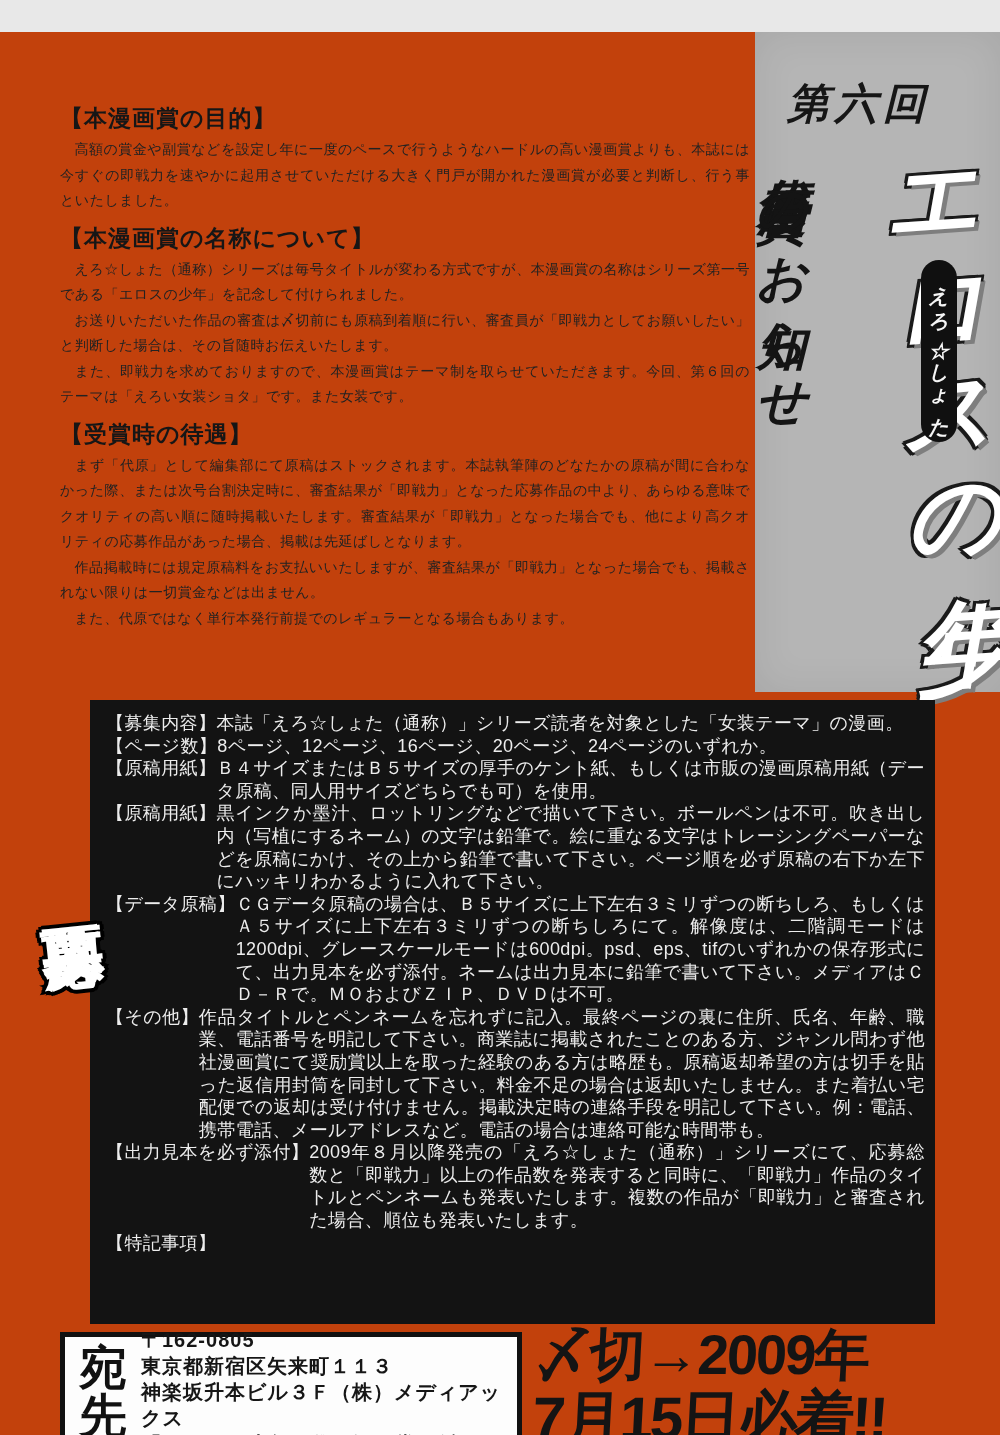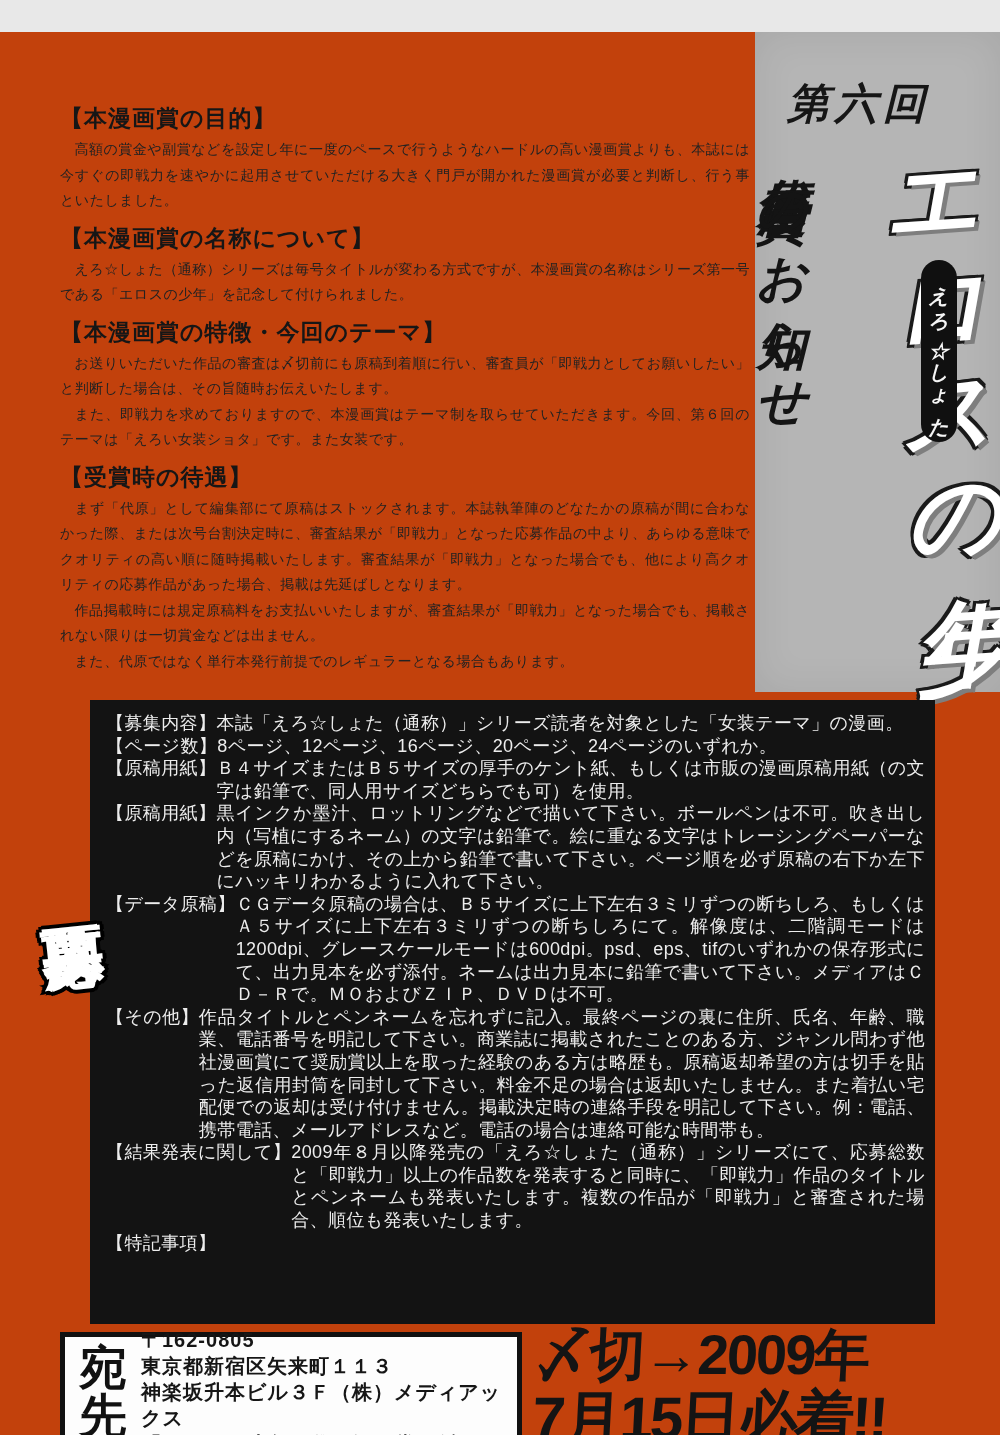--- a/index.html
+++ b/index.html
@@ -86,21 +86,20 @@
   <div class="intro">
     <div class="sec">
       <h2>【本漫画賞の目的】</h2>
       <p>　高額の賞金や副賞などを設定し年に一度のペースで行うようなハードルの高い漫画賞よりも、本誌には今すぐの即戦力を速やかに起用させていただける大きく門戸が開かれた漫画賞が必要と判断し、行う事といたしました。</p>
     </div>
     <div class="sec">
       <h2>【本漫画賞の名称について】</h2>
       <p>　えろ☆しょた（通称）シリーズは毎号タイトルが変わる方式ですが、本漫画賞の名称はシリーズ第一号である「エロスの少年」を記念して付けられました。</p>
     </div>
     <div class="sec">
-      <h2>【本漫画賞の特徴・今回のテーマ】</h2>
       <p>　お送りいただいた作品の審査は〆切前にも原稿到着順に行い、審査員が「即戦力としてお願いしたい」と判断した場合は、その旨随時お伝えいたします。
 　また、即戦力を求めておりますので、本漫画賞はテーマ制を取らせていただきます。今回、第６回のテーマは「えろい女装ショタ」です。また女装です。</p>
     </div>
     <div class="sec">
       <h2>【受賞時の待遇】</h2>
       <p>　まず「代原」として編集部にて原稿はストックされます。本誌執筆陣のどなたかの原稿が間に合わなかった際、または次号台割決定時に、審査結果が「即戦力」となった応募作品の中より、あらゆる意味でクオリティの高い順に随時掲載いたします。審査結果が「即戦力」となった場合でも、他により高クオリティの応募作品があった場合、掲載は先延ばしとなります。
 　作品掲載時には規定原稿料をお支払いいたしますが、審査結果が「即戦力」となった場合でも、掲載されない限りは一切賞金などは出ません。
 　また、代原ではなく単行本発行前提でのレギュラーとなる場合もあります。</p>
     </div>
   </div>
@@ -116,36 +115,36 @@
     <div class="g-row">
       <span class="g-label">【募集内容】</span>
       <span class="g-text">本誌「えろ☆しょた（通称）」シリーズ読者を対象とした「女装テーマ」の漫画。</span>
     </div>
     <div class="g-row">
       <span class="g-label">【ページ数】</span>
       <span class="g-text">8ページ、12ページ、16ページ、20ページ、24ページのいずれか。</span>
     </div>
     <div class="g-row">
       <span class="g-label">【原稿用紙】</span>
-      <span class="g-text">Ｂ４サイズまたはＢ５サイズの厚手のケント紙、もしくは市販の漫画原稿用紙（の文字は鉛筆で、同人用サイズどちらでも可）を使用。</span>
+      <span class="g-text">Ｂ４サイズまたはＢ５サイズの厚手のケント紙、もしくは市販の漫画原稿用紙（データ原稿、同人用サイズどちらでも可）を使用。</span>
     </div>
     <div class="g-row">
       <span class="g-label">【原稿用紙】</span>
       <span class="g-text">黒インクか墨汁、ロットリングなどで描いて下さい。ボールペンは不可。吹き出し内（写植にするネーム）の文字は鉛筆で。絵に重なる文字はトレーシングペーパーなどを原稿にかけ、その上から鉛筆で書いて下さい。ページ順を必ず原稿の右下か左下にハッキリわかるように入れて下さい。</span>
     </div>
     <div class="g-row">
       <span class="g-label">【データ原稿】</span>
       <span class="g-text">ＣＧデータ原稿の場合は、Ｂ５サイズに上下左右３ミリずつの断ちしろ、もしくはＡ５サイズに上下左右３ミリずつの断ちしろにて。解像度は、二階調モードは1200dpi、グレースケールモードは600dpi。psd、eps、tifのいずれかの保存形式にて、出力見本を必ず添付。ネームは出力見本に鉛筆で書いて下さい。メディアはＣＤ－Ｒで。ＭＯおよびＺＩＰ、ＤＶＤは不可。</span>
     </div>
     <div class="g-row">
       <span class="g-label">【その他】</span>
       <span class="g-text">作品タイトルとペンネームを忘れずに記入。最終ページの裏に住所、氏名、年齢、職業、電話番号を明記して下さい。商業誌に掲載されたことのある方、ジャンル問わず他社漫画賞にて奨励賞以上を取った経験のある方は略歴も。原稿返却希望の方は切手を貼った返信用封筒を同封して下さい。料金不足の場合は返却いたしません。また着払い宅配便での返却は受け付けません。掲載決定時の連絡手段を明記して下さい。例：電話、携帯電話、メールアドレスなど。電話の場合は連絡可能な時間帯も。</span>
     </div>
     <div class="g-row">
-      <span class="g-label">【結果発表に関して】</span>
+      <span class="g-label">【出力見本を必ず添付】</span>
       <span class="g-text">2009年８月以降発売の「えろ☆しょた（通称）」シリーズにて、応募総数と「即戦力」以上の作品数を発表すると同時に、「即戦力」作品のタイトルとペンネームも発表いたします。複数の作品が「即戦力」と審査された場合、順位も発表いたします。</span>
     </div>
     <div class="g-row">
       <span class="g-label">【特記事項】</span>
     </div>
   </div>
 
   <div class="side-label">応募要項</div>
 
   <div class="addr">

